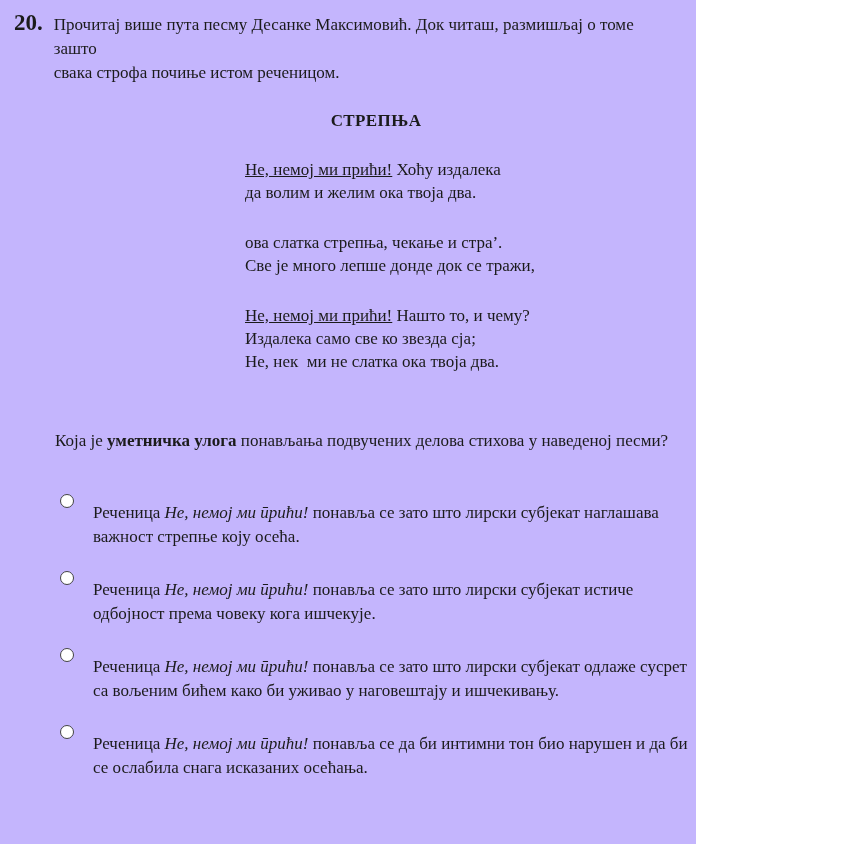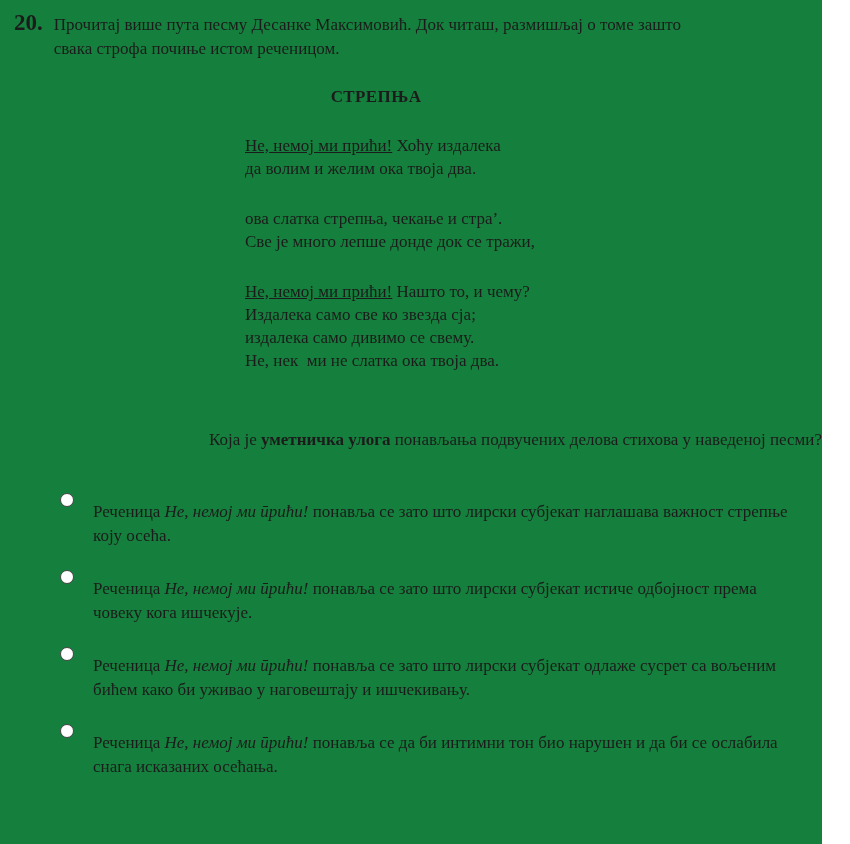--- a/index.html
+++ b/index.html
@@ -4,23 +4,23 @@
 <style>
   html, body {
     margin: 0;
     padding: 0;
     background: #ffffff;
     color: #1b1b1b;
     font-family: "Liberation Serif", serif;
   }
   .page {
     position: relative;
-    width: 822px;
+    width: 696px;
     height: 844px;
-    background: #15803d;
+    background: #c4b5fd;
     overflow: hidden;
   }
   .header {
     display: flex;
     align-items: flex-start;
     padding: 10px 18px 0 14px;
   }
   .qnum {
     font-size: 23px;
     font-weight: 700;
@@ -49,21 +49,20 @@
   .pline {
     font-size: 17px;
     line-height: 23px;
     white-space: pre;
   }
   .refrain { text-decoration: underline; }
   .task {
     margin: 56px 0 0 55px;
     font-size: 17px;
     line-height: 24px;
-    text-align: right;
   }
   .task b { font-weight: 700; }
   .options { margin: 36px 0 0 58px; }
   .option {
     display: flex;
     align-items: flex-start;
     margin-bottom: 17px;
   }
   .radio {
     width: 12px;
@@ -105,21 +104,20 @@
     </div>
 
     <div class="stanza">
       <div class="pline">ова слатка стрепња, чекање и стра’.</div>
       <div class="pline">Све је много лепше донде док се тражи,</div>
     </div>
 
     <div class="stanza">
       <div class="pline"><span class="refrain">Не, немој ми прићи!</span><span> Нашто то, и чему?</span></div>
       <div class="pline">Издалека само све ко звезда сја;</div>
-      <div class="pline">издалека само дивимо се свему.</div>
       <div class="pline">Не, нек  ми не слатка ока твоја два.</div>
     </div>
   </div>
 
   <div class="task"><span>Која је </span><b>уметничка улога</b><span> понављања подвучених делова стихова у наведеној песми?</span></div>
 
   <div class="options">
 
     <div class="option">
       <span class="radio"></span>

